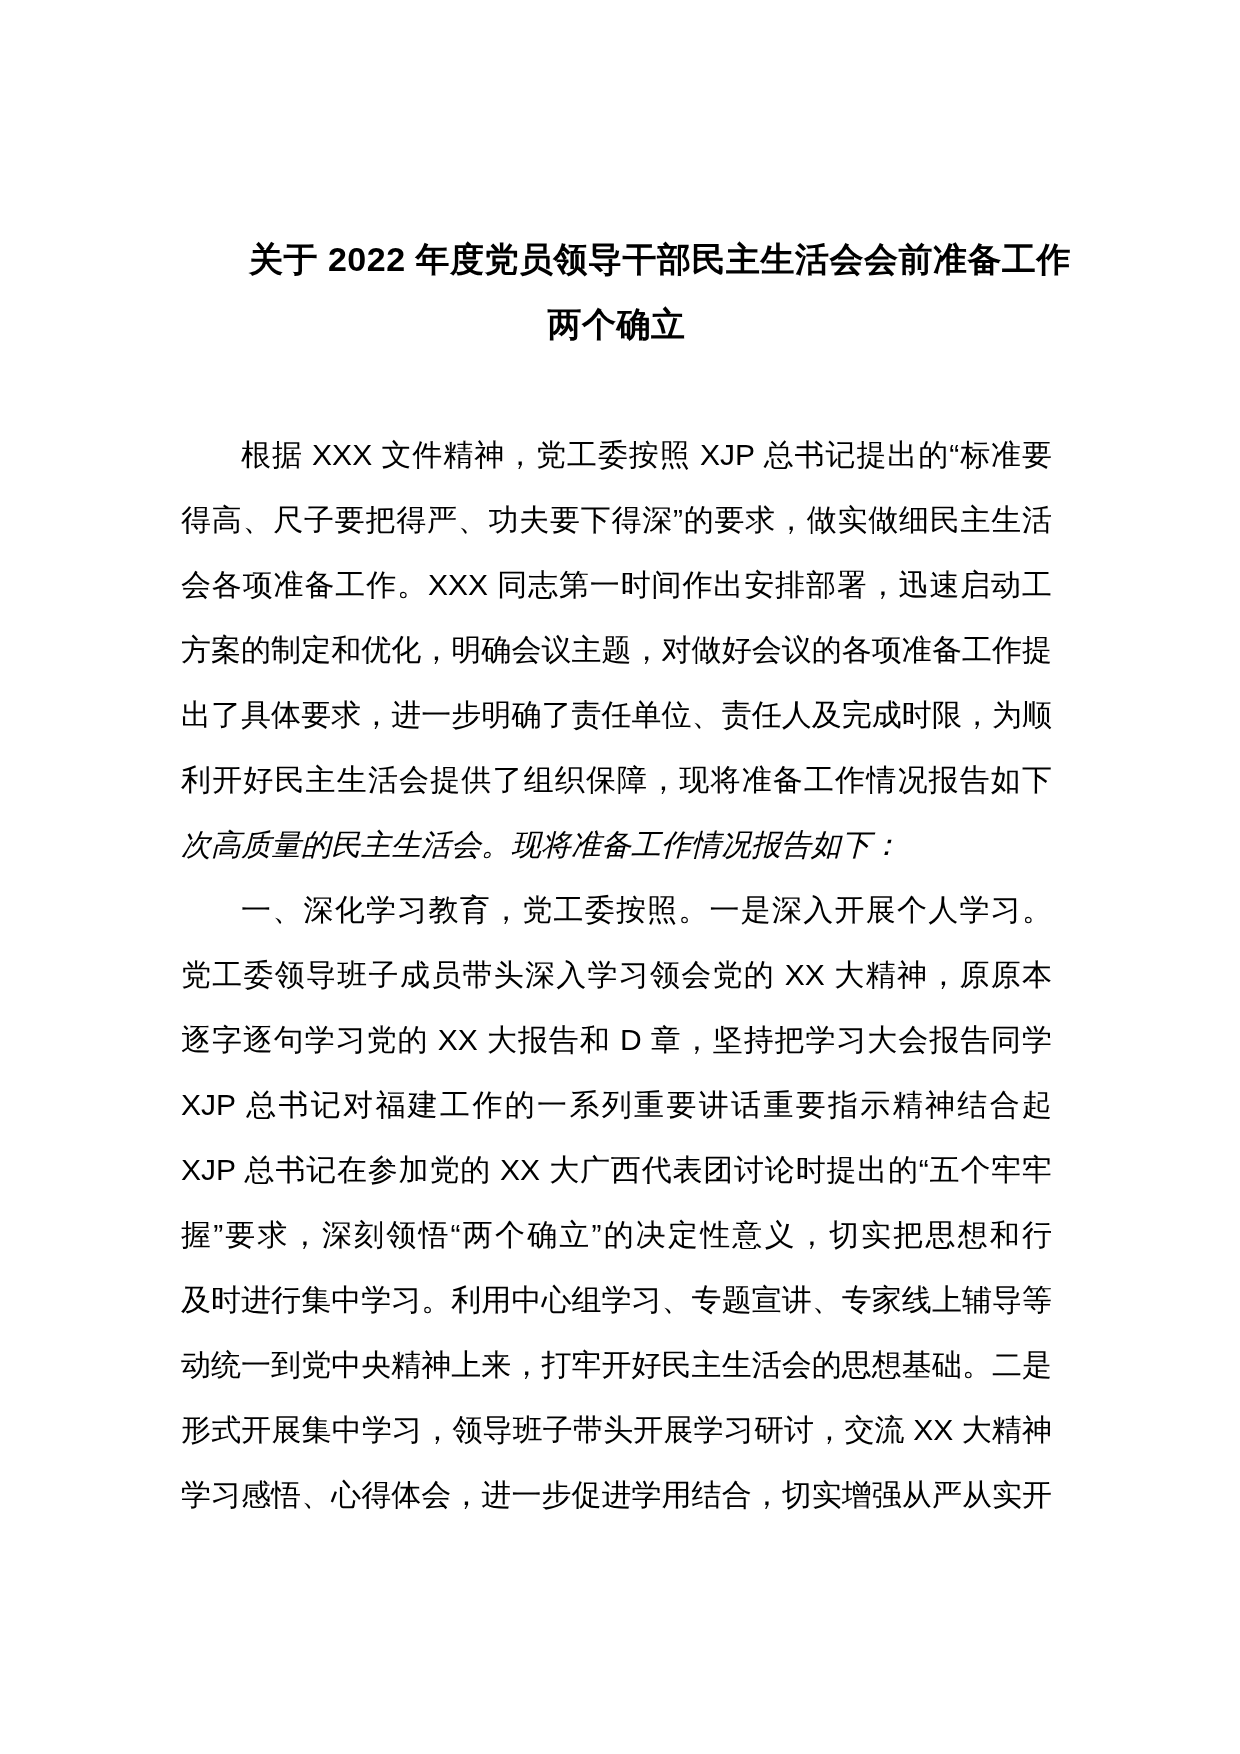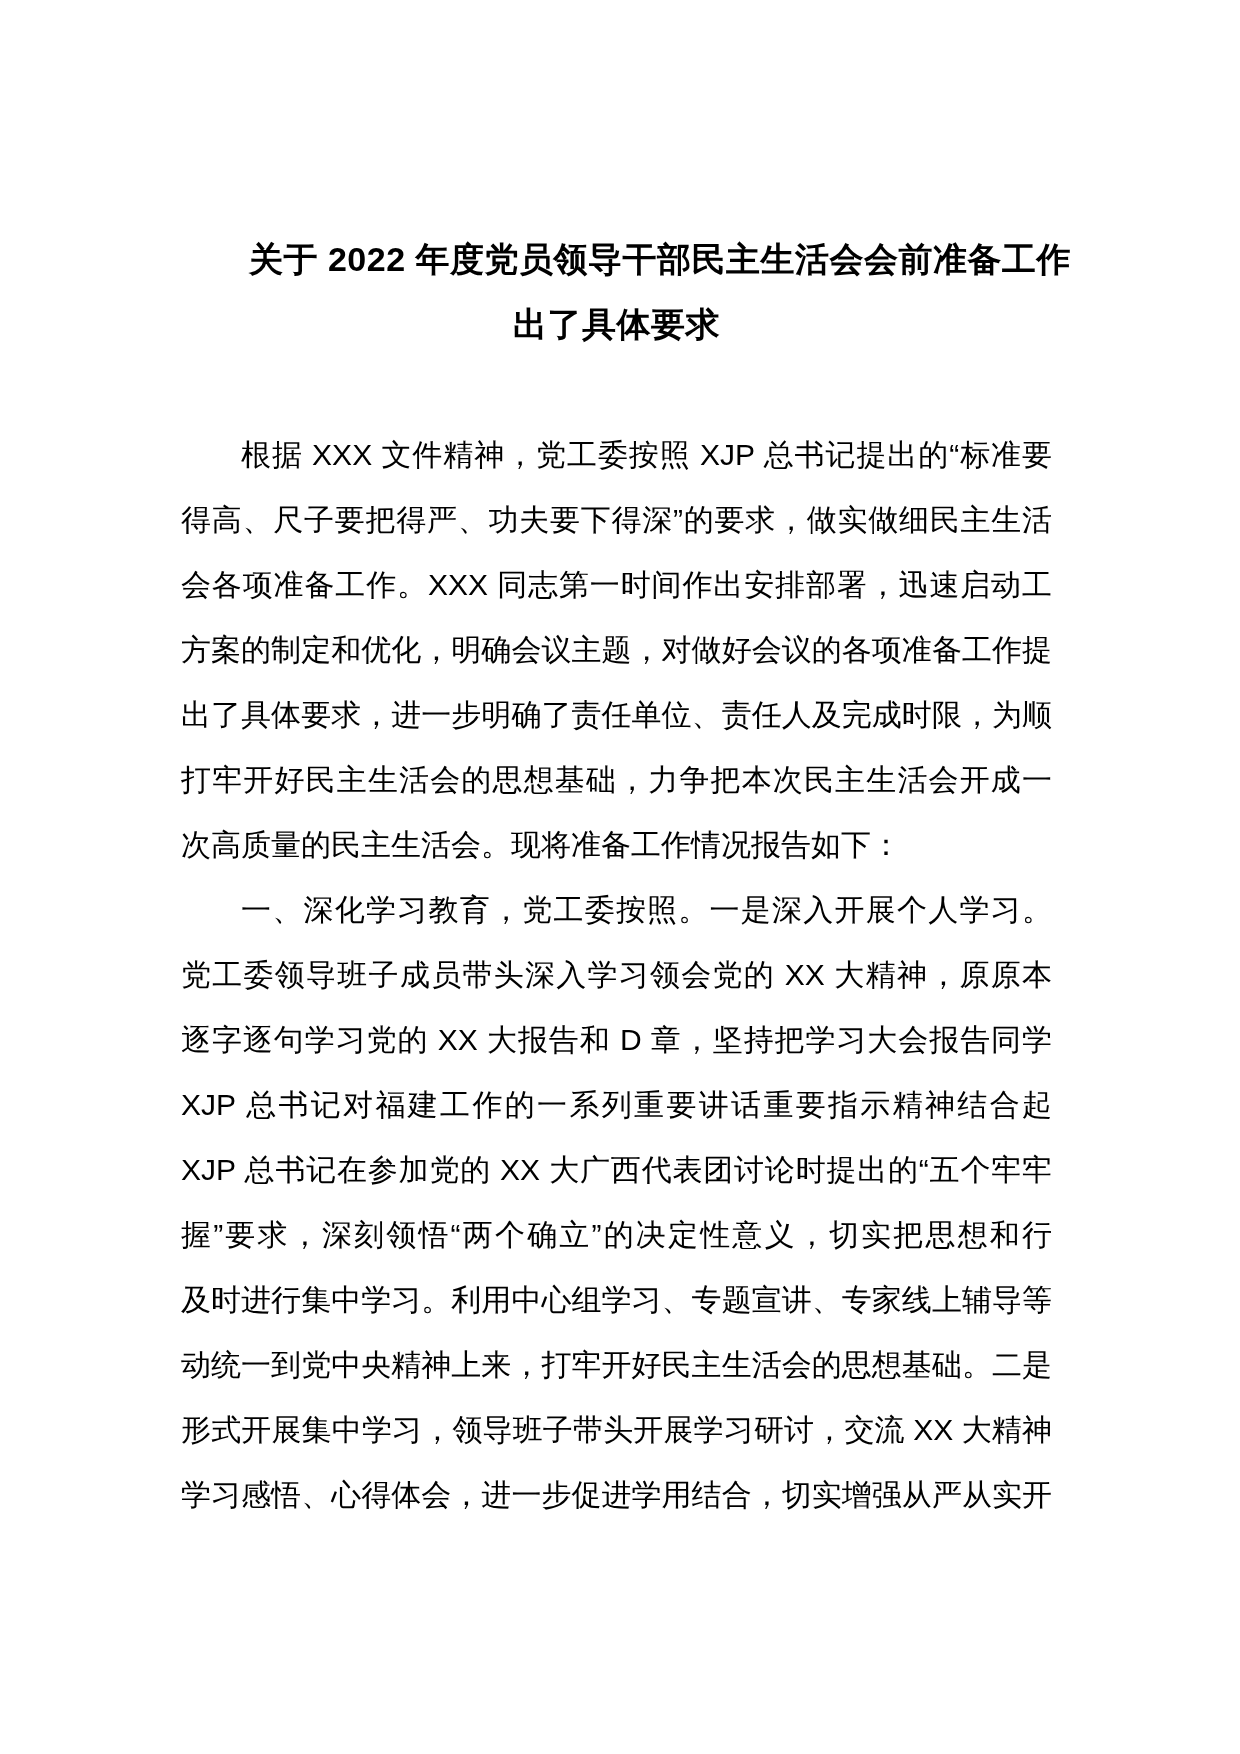--- a/index.html
+++ b/index.html
@@ -46,38 +46,39 @@
     text-align-last: justify;
     text-justify: inter-character;
     height: 65px;
     overflow: hidden;
   }
   .bline.ind {
     text-indent: 60px; 
   }
   .bline.end {
     text-align-last: auto; 
+    font-style: italic;
   }
 </style>
 </head>
 <body>
 
 <div class="page">
   <div class="doc-title">
       <div class="tline ind">关于 2022 年度党员领导干部民主生活会会前准备工作</div>
-      <div class="tline">出了具体要求</div>
+      <div class="tline">两个确立</div>
     </div>
 
   <div class="doc-body">
       <div class="bline ind">根据 XXX 文件精神，党工委按照 XJP 总书记提出的“标准要定</div>
       <div class="bline">得高、尺子要把得严、功夫要下得深”的要求，做实做细民主生活</div>
       <div class="bline">会各项准备工作。XXX 同志第一时间作出安排部署，迅速启动工作</div>
       <div class="bline">方案的制定和优化，明确会议主题，对做好会议的各项准备工作提</div>
       <div class="bline">出了具体要求，进一步明确了责任单位、责任人及完成时限，为顺</div>
-      <div class="bline">打牢开好民主生活会的思想基础，力争把本次民主生活会开成一</div>
+      <div class="bline">利开好民主生活会提供了组织保障，现将准备工作情况报告如下</div>
       <div class="bline end">次高质量的民主生活会。现将准备工作情况报告如下：</div>
       <div class="bline ind">一、深化学习教育，党工委按照。一是深入开展个人学习。</div>
       <div class="bline">党工委领导班子成员带头深入学习领会党的 XX 大精神，原原本本、</div>
       <div class="bline">逐字逐句学习党的 XX 大报告和 D 章，坚持把学习大会报告同学习</div>
       <div class="bline">XJP 总书记对福建工作的一系列重要讲话重要指示精神结合起来，同</div>
       <div class="bline">XJP 总书记在参加党的 XX 大广西代表团讨论时提出的“五个牢牢把</div>
       <div class="bline">握”要求，深刻领悟“两个确立”的决定性意义，切实把思想和行</div>
       <div class="bline">及时进行集中学习。利用中心组学习、专题宣讲、专家线上辅导等</div>
       <div class="bline">动统一到党中央精神上来，打牢开好民主生活会的思想基础。二是</div>
       <div class="bline">形式开展集中学习，领导班子带头开展学习研讨，交流 XX 大精神的</div>

